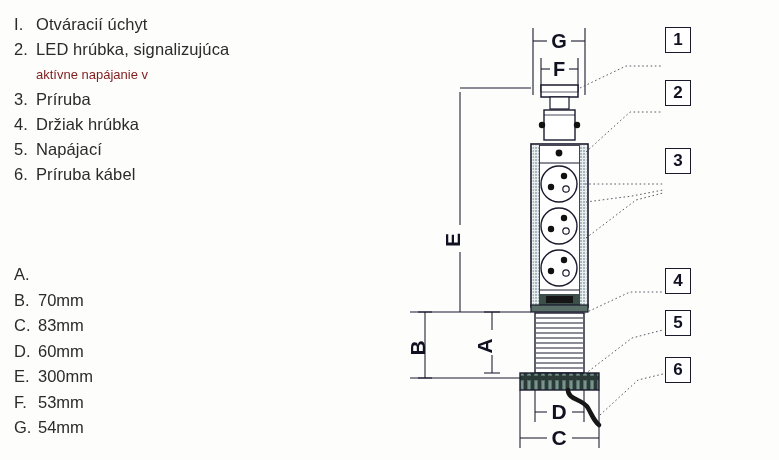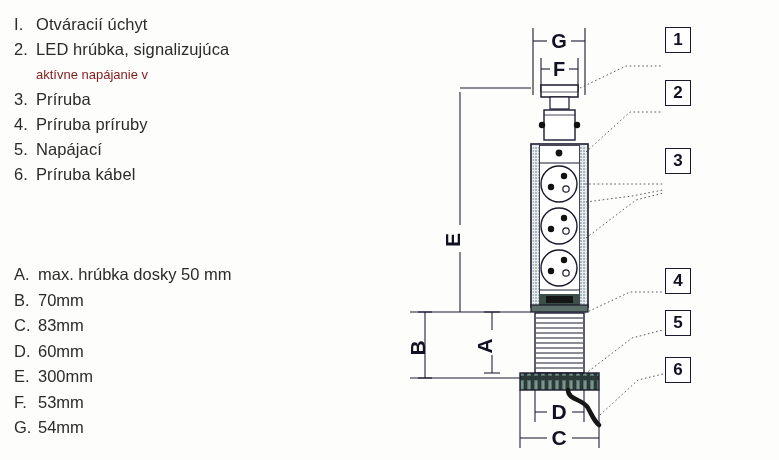--- a/index.html
+++ b/index.html
@@ -112,38 +112,37 @@
     </div>
     <div class="legend-cont">aktívne napájanie v</div>
 
     <div class="legend-line">
       <span class="legend-key">3.</span>
       <span class="legend-text">Príruba</span>
     </div>
 
     <div class="legend-line">
       <span class="legend-key">4.</span>
-      <span class="legend-text">Príruba príruby</span>
+      <span class="legend-text">Držiak hrúbka</span>
     </div>
 
     <div class="legend-line">
       <span class="legend-key">5.</span>
       <span class="legend-text">Napájací</span>
     </div>
 
     <div class="legend-line">
       <span class="legend-key">6.</span>
       <span class="legend-text">Príruba kábel</span>
     </div>
   </div>
 
   <div id="dims-panel">
     <div class="dim-line">
       <span class="dim-key">A.</span>
-      <span>max. hrúbka dosky 50 mm</span>
     </div>
     <div class="dim-line">
       <span class="dim-key">B.</span>
       <span>70mm</span>
     </div>
     <div class="dim-line">
       <span class="dim-key">C.</span>
       <span>83mm</span>
     </div>
     <div class="dim-line">

